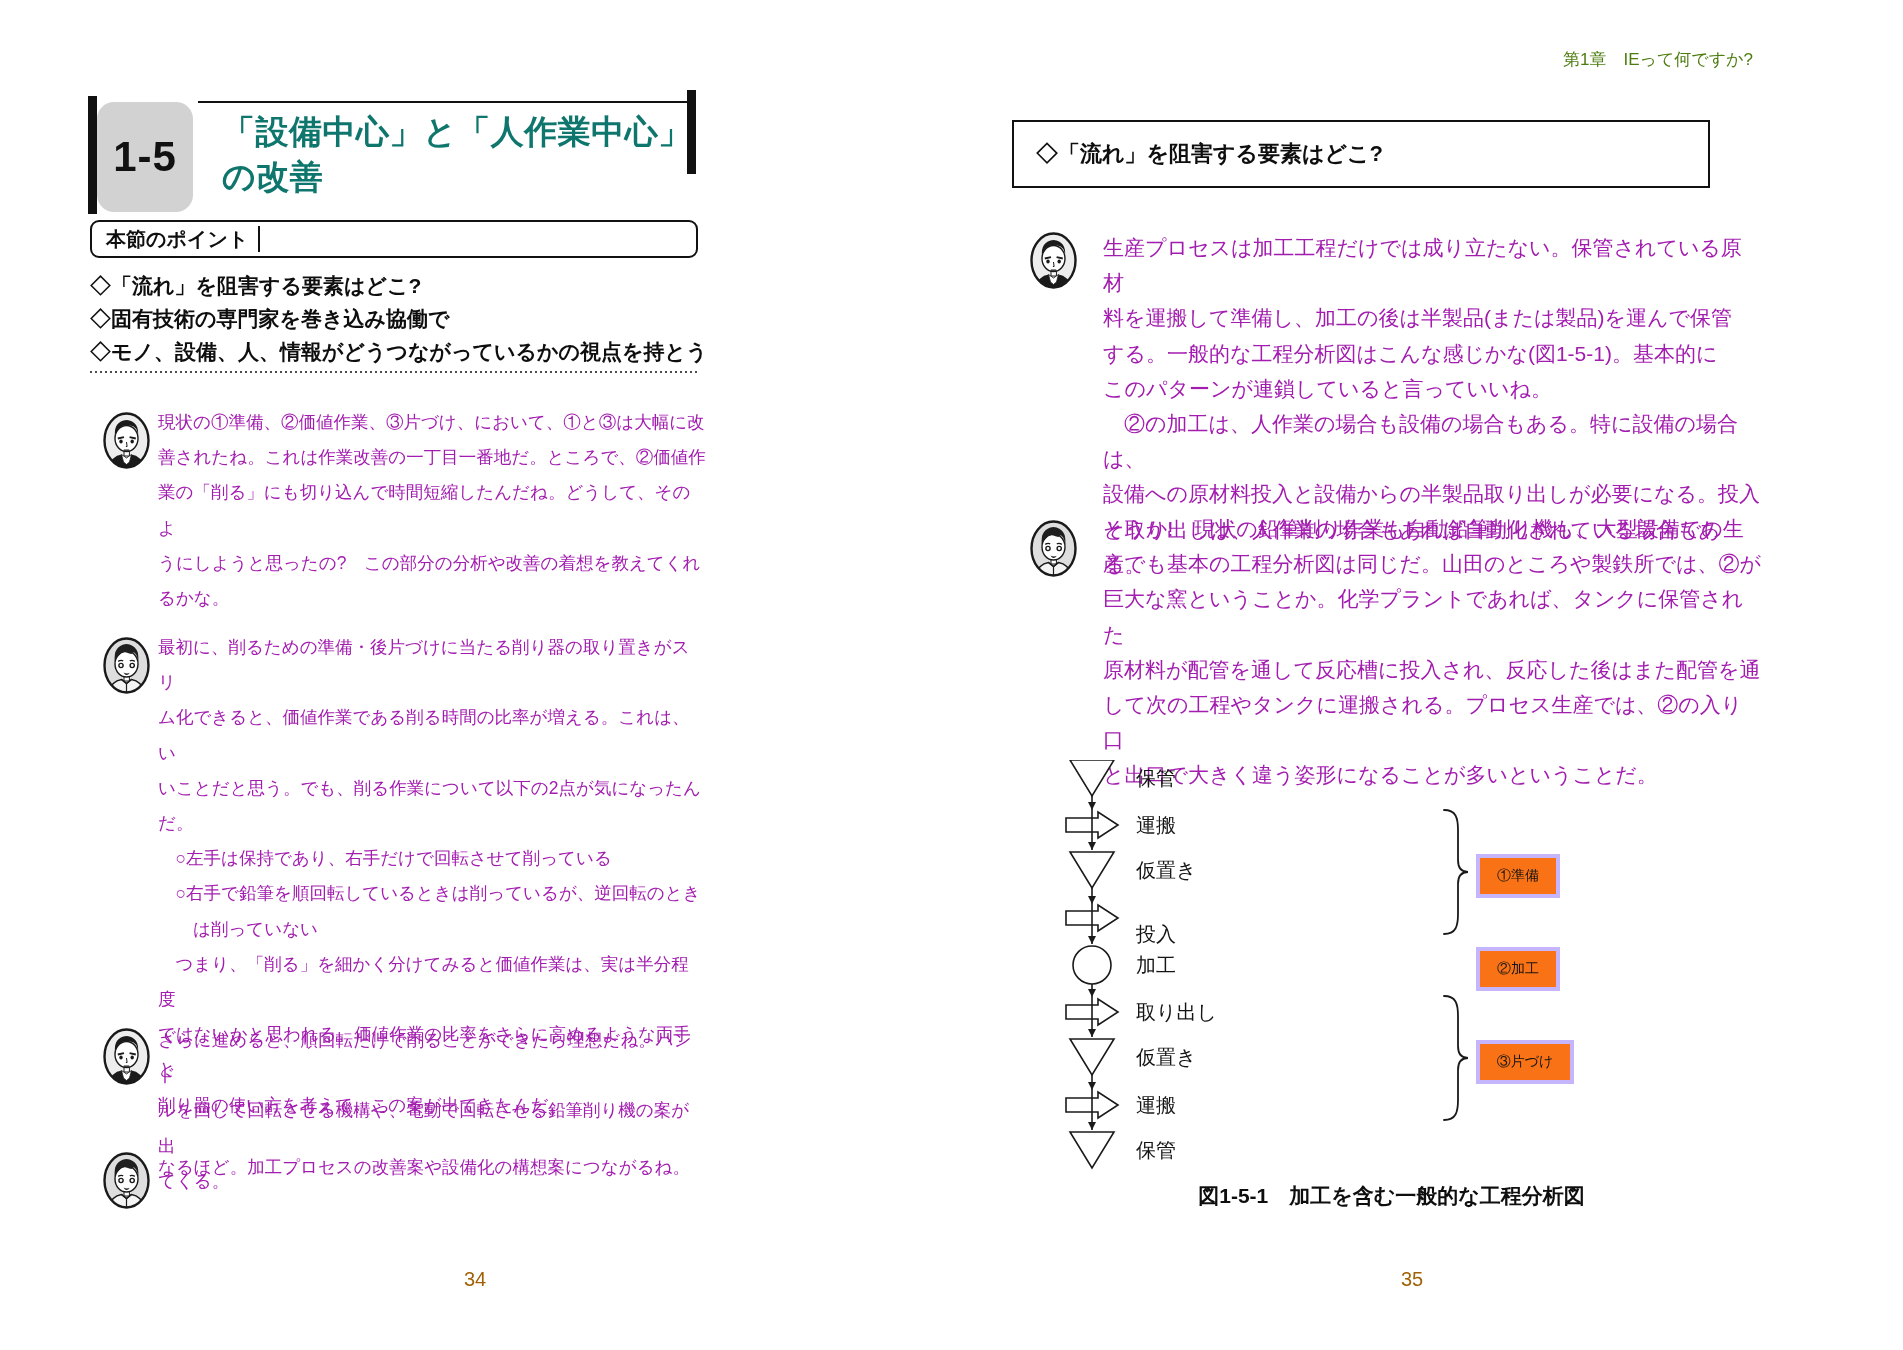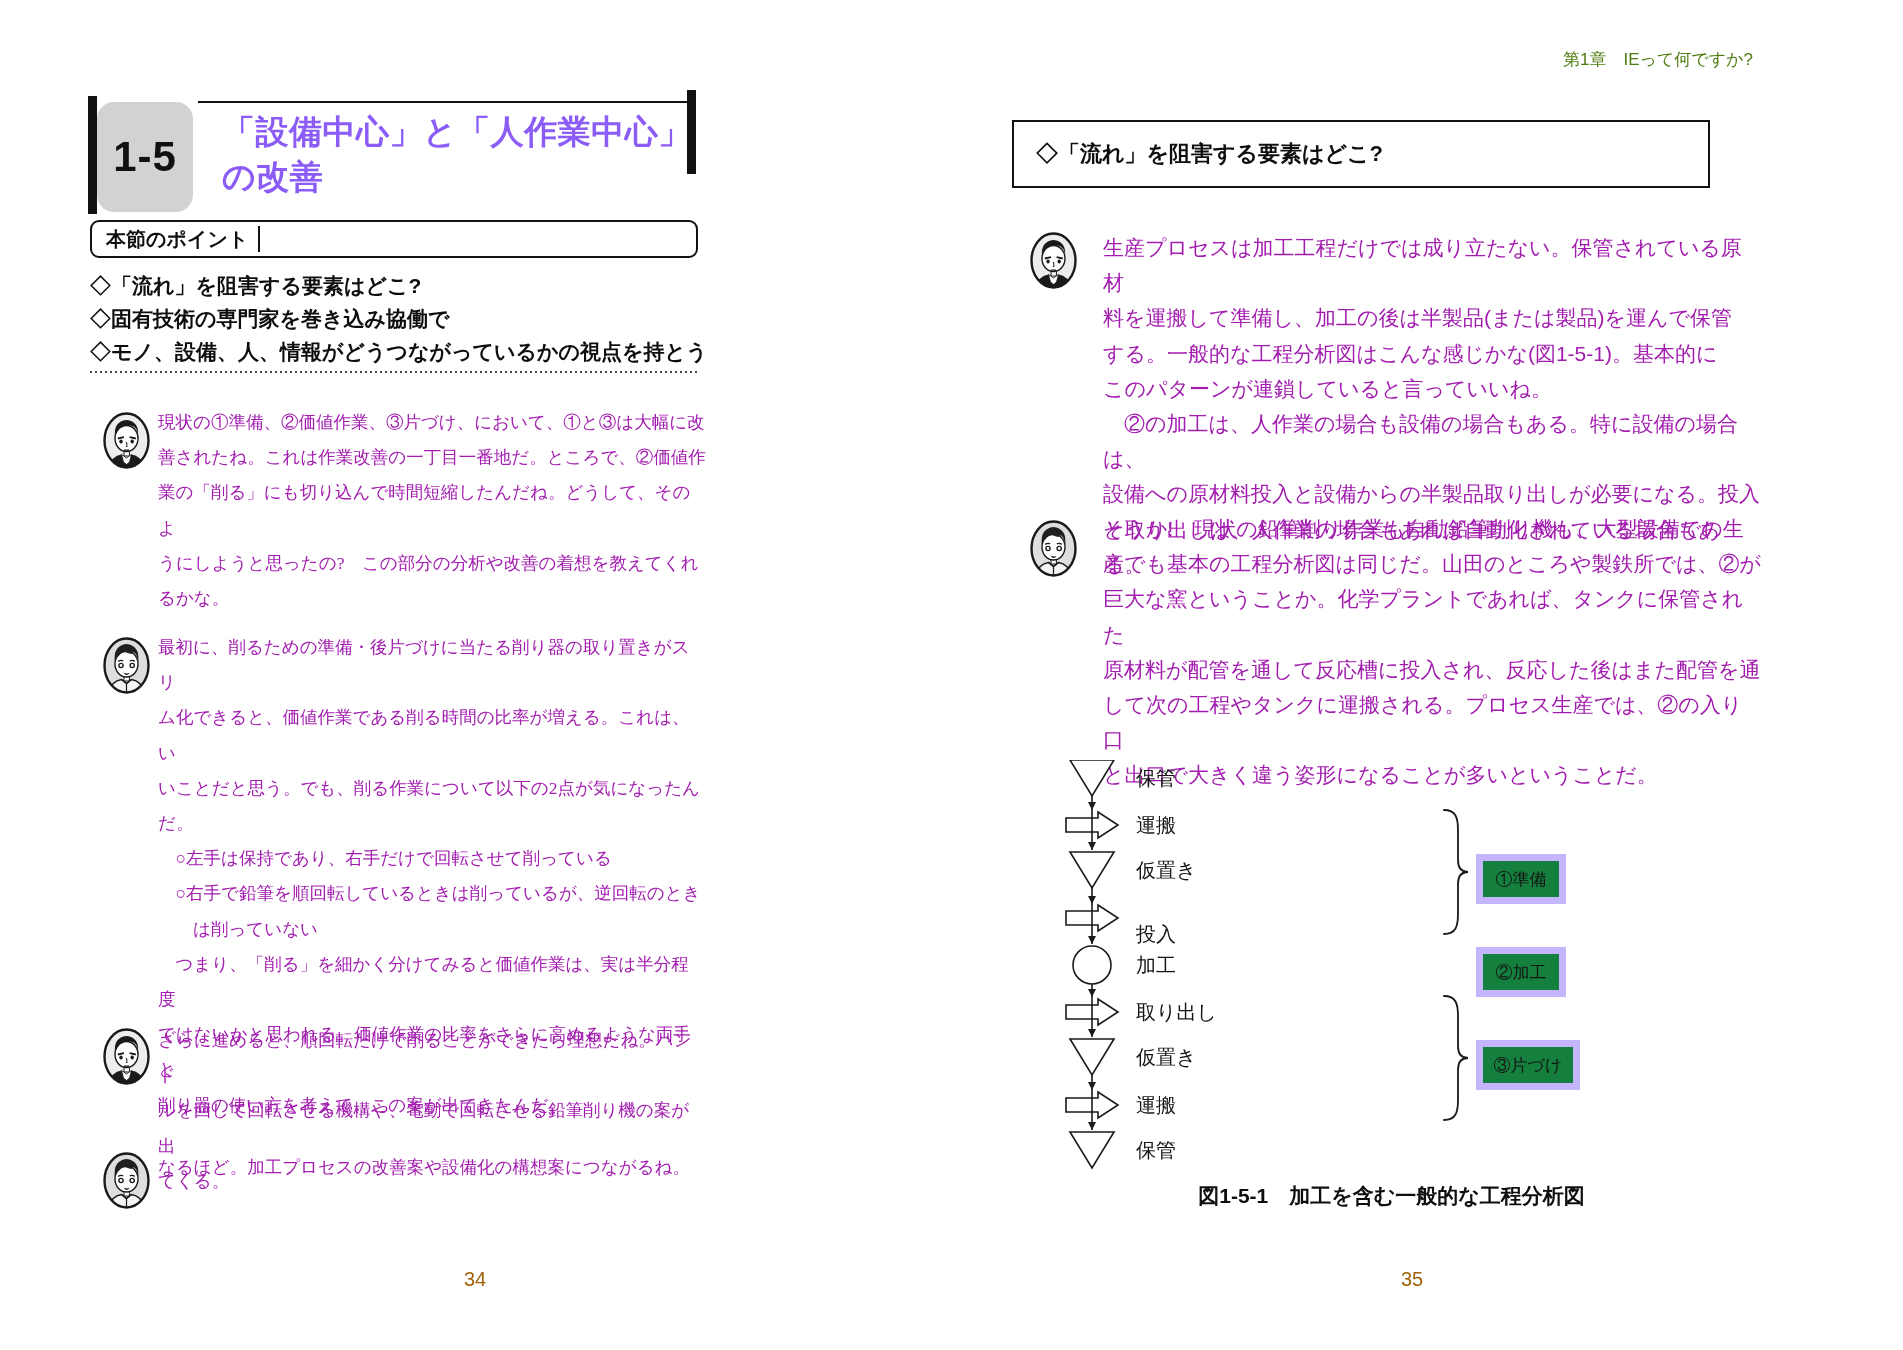--- a/index.html
+++ b/index.html
@@ -6,47 +6,47 @@
   #canvas{position:relative;width:1903px;height:1350px;background:#ffffff;overflow:hidden;
           font-family:"Liberation Sans", sans-serif;color:#1c1c1c;}
   
   .sec-bar-left{position:absolute;left:88px;top:96px;width:9px;height:118px;background:#111;}
   .sec-badge{position:absolute;left:97px;top:102px;width:96px;height:110px;background:#d2d2d2;
              border-radius:17px;display:flex;align-items:center;justify-content:center;
              font-size:42px;font-weight:bold;color:#111;letter-spacing:1px;}
   .sec-rule-top{position:absolute;left:198px;top:101px;width:497px;height:2px;background:#111;}
   .sec-bar-right{position:absolute;left:687px;top:90px;width:9px;height:84px;background:#111;}
   .sec-title{position:absolute;left:222px;top:109px;width:470px;font-size:33px;line-height:45px;
-             font-weight:bold;color:#8b5cf6;letter-spacing:0.5px;}
+             font-weight:bold;color:#0f766e;letter-spacing:0.5px;}
   
   .points-box{position:absolute;left:90px;top:220px;width:604px;height:34px;border:2px solid #111;
               border-radius:9px;display:flex;align-items:center;}
   .points-box-label{font-size:20px;font-weight:bold;margin-left:14px;color:#0e0e0e;}
   .points-divider{width:2px;height:26px;background:#111;margin-left:10px;}
   .bullet{position:absolute;left:90px;font-size:21px;font-weight:bold;color:#0e0e0e;white-space:nowrap;}
   .dotted-sep{position:absolute;left:90px;top:371px;width:607px;height:2px;
               background-image:repeating-linear-gradient(90deg,#4a4a4a 0 2px,transparent 2px 5px);}
   
   .avatar{position:absolute;width:47px;height:57px;}
   .dtext{position:absolute;white-space:pre-line;color:#a21caf;}
-  .dtext-l{left:158px;width:548px;font-size:17.5px;line-height:35.2px;font-family:Liberation Serif, serif;}
+  .dtext-l{left:158px;width:548px;font-size:17.5px;line-height:35.2px;}
   .dtext-r{left:1103px;width:658px;font-size:21px;line-height:35.2px;}
   .pagenum{position:absolute;font-size:20px;color:#a16207;}
   
   .running-header{position:absolute;left:1103px;top:48px;width:650px;text-align:right;
                   font-size:17px;color:#4d7c0f;}
   .topic-box{position:absolute;left:1012px;top:120px;width:694px;height:64px;border:2px solid #111;
              display:flex;align-items:center;}
   .topic-box-label{font-size:22px;font-weight:bold;margin-left:22px;color:#0e0e0e;}
   
   #diagram{position:absolute;left:1030px;top:760px;width:560px;height:412px;}
   #diagram svg{position:absolute;left:0;top:0;}
   .flow-label{position:absolute;left:106px;height:28px;line-height:28px;font-size:20px;color:#141414;white-space:nowrap;}
-  .group-box{position:absolute;border:7px solid #c4b5fd;display:flex;align-items:center;justify-content:center;
-             font-size:17px;color:#141414;background:#15803d;white-space:nowrap;}
+  .group-box{position:absolute;border:4px solid #c4b5fd;display:flex;align-items:center;justify-content:center;
+             font-size:14px;color:#141414;background:#f97316;white-space:nowrap;}
   .chart-caption{position:absolute;left:1030px;top:1182px;width:723px;text-align:center;
                  font-size:21px;font-weight:bold;color:#0e0e0e;}
   .hiddefs{position:absolute;width:0;height:0;overflow:hidden;}
 </style>
 </head>
 <body>
 
 <svg class="hiddefs" aria-hidden="true">
   <defs>
     <clipPath id="avclip">

